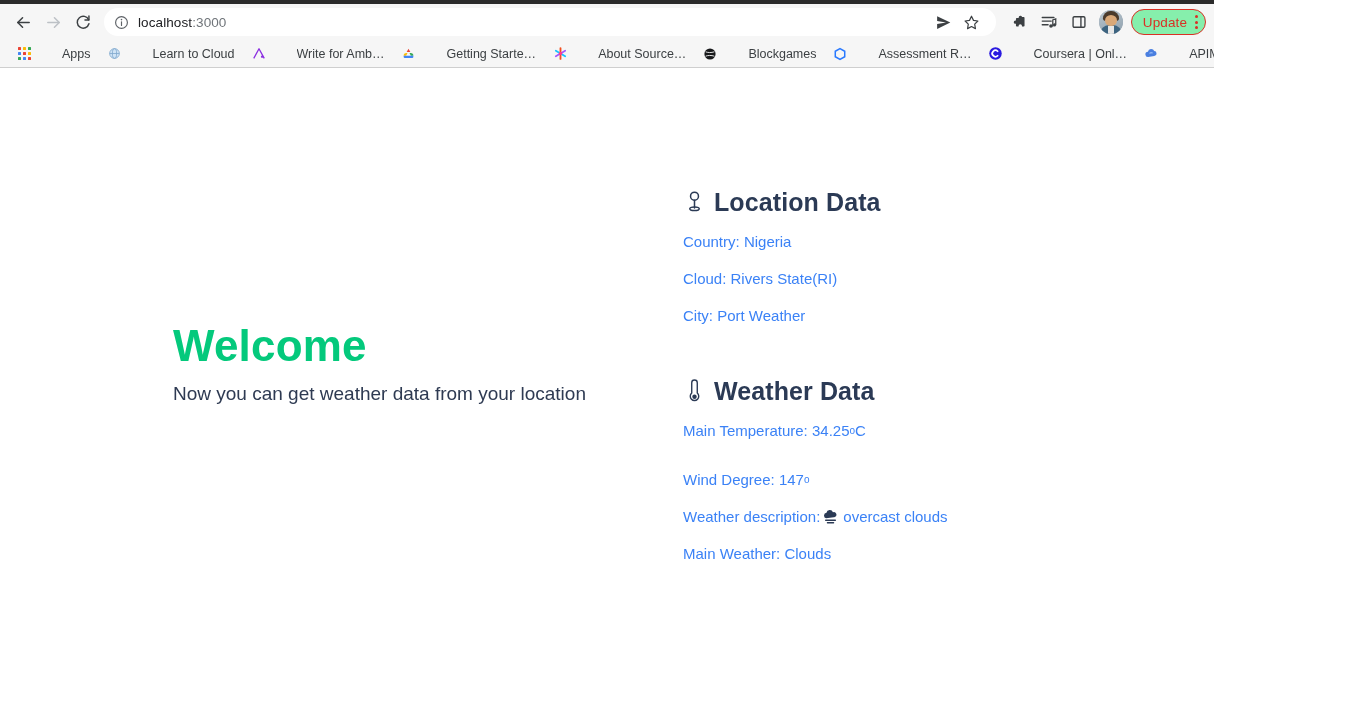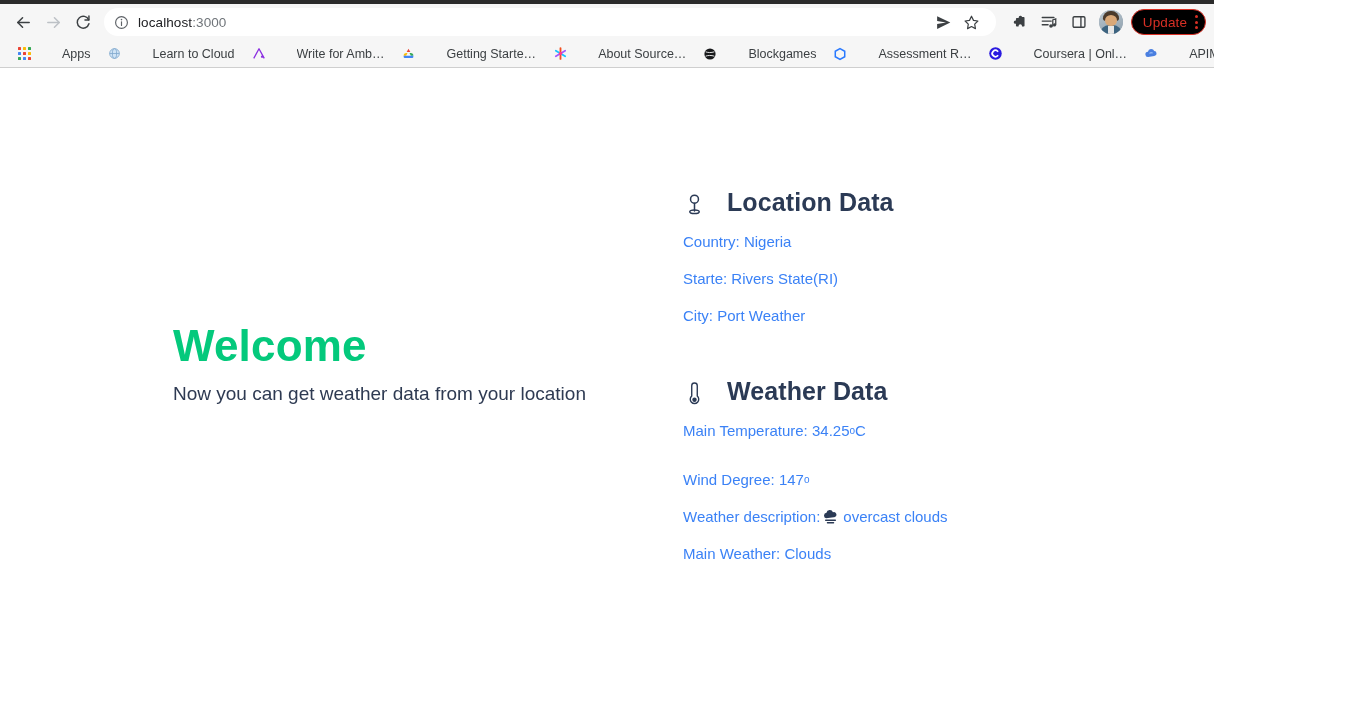--- a/index.html
+++ b/index.html
@@ -83,21 +83,21 @@
   }
   .avatar .av-sky { position:absolute; inset:0; background: linear-gradient(160deg,#b9c6cf 0%, #8fa0ad 100%); }
   .avatar .av-hair { position:absolute; left:4px; top:1px; width:16px; height:10px; border-radius:8px 8px 3px 3px; background:#4a3a2b; }
   .avatar .av-face { position:absolute; left:6px; top:5px; width:12px; height:11px; border-radius:50%; background:#d9a878; }
   .avatar .av-body { position:absolute; left:1px; bottom:0; width:22px; height:9px; border-radius:9px 9px 0 0; background:#3d6480; }
   .avatar .av-shirt { position:absolute; left:9px; bottom:0; width:6px; height:8px; background:#e8e8e8; }
 
   .update-btn {
     height: 26px;
     border: 1.5px solid #d93025;
-    background: #000000;
+    background: #86efac;
     border-radius: 13px;
     display: flex;
     align-items: center;
     padding: 0 7px 0 11px;
     margin-left: 3px;
     flex: 0 0 auto;
   }
   .update-label {
     color: #d93025;
     font-size: 13.5px;
@@ -179,23 +179,22 @@
   }
 
   .right-col {
     flex: 1 1 auto;
     padding-top: 120px;
     padding-left: 63px;
   }
 
   .section-head {
     display: flex;
-    align-items: flex-end;
+    align-items: flex-start;
     margin-bottom: 16px;
-    gap: 13px;
   }
   .section-head .sec-ico {
     width: 22px;
     height: 26px;
     margin-right: 9px;
     display: flex;
     align-items: center;
     justify-content: center;
     flex: 0 0 auto;
   }
@@ -443,21 +442,21 @@
           <span class="section-title">Location Data</span>
         </div>
 
         <div class="data-line">
           <span>Country:</span>
           <span>&nbsp;</span>
           <span>Nigeria</span>
         </div>
 
         <div class="data-line">
-          <span>Starte:</span>
+          <span>Cloud:</span>
           <span>&nbsp;</span>
           <span>Rivers State(RI)</span>
         </div>
 
         <div class="data-line">
           <span>City:</span>
           <span>&nbsp;</span>
           <span>Port Weather</span>
         </div>
 

